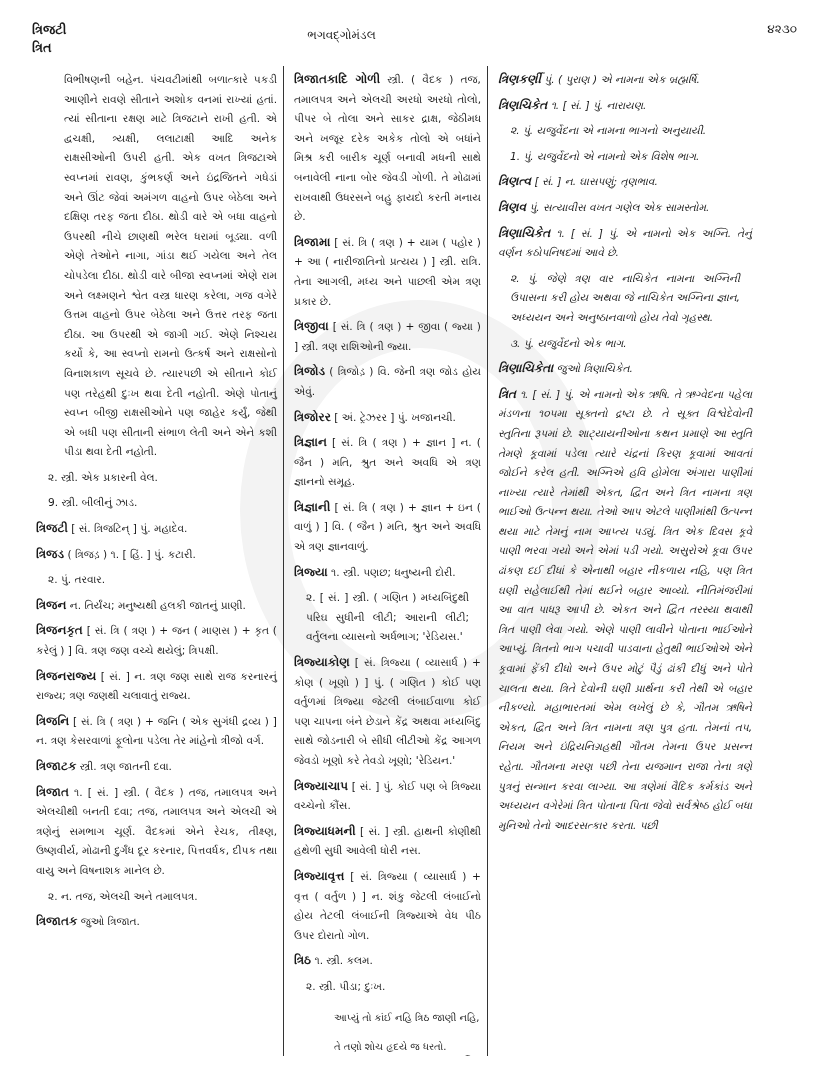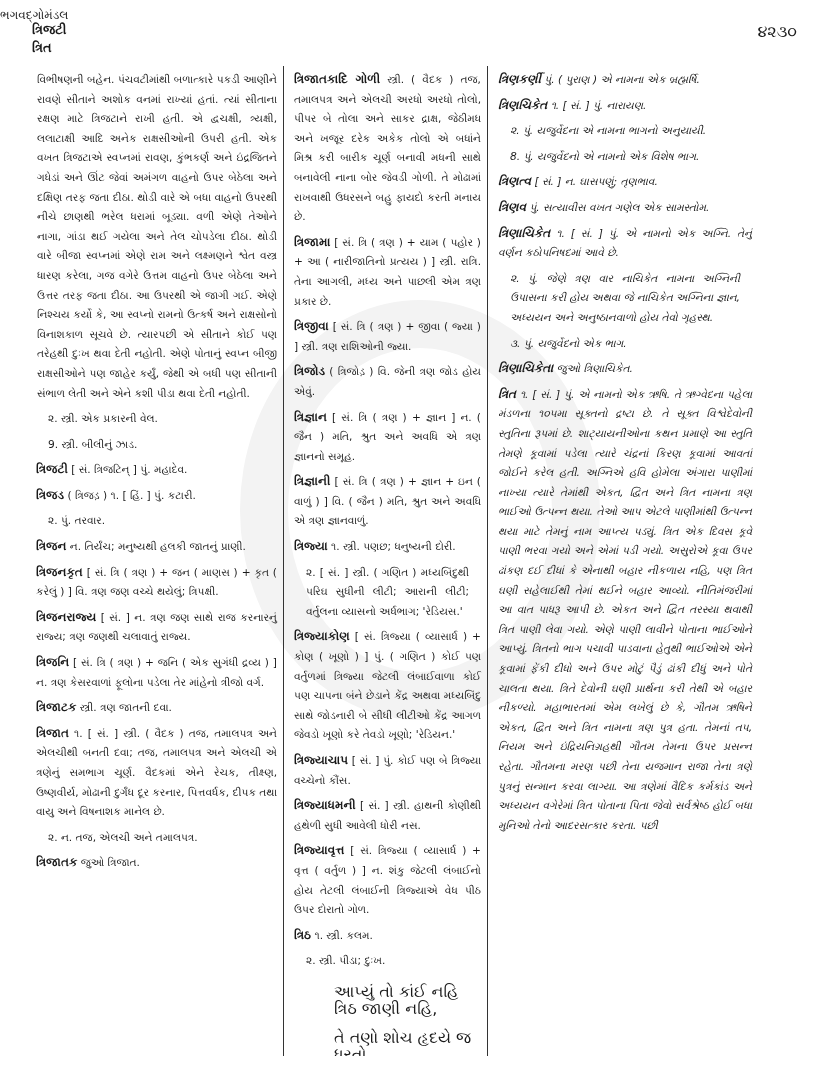--- a/index.html
+++ b/index.html
@@ -3,32 +3,32 @@
 <meta charset="utf-8">
 <style>
   html, body { margin:0; padding:0; background:#ffffff; }
   body { width:825px; height:1080px; position:relative; overflow:hidden;
          font-family:"DejaVu Sans", sans-serif; color:#1a1a1a; }
   .watermark { position:absolute; left:240px; top:300px; width:360px; height:420px;
                border:48px solid #f3f3f3; border-radius:50%; box-sizing:border-box; z-index:0; }
   .header { position:absolute; left:0; top:0; width:825px; height:60px; z-index:1; }
   .guide-top { position:absolute; left:32px; top:22px; font-size:13px; font-weight:bold; }
   .guide-bottom { position:absolute; left:32px; top:40px; font-size:13px; font-weight:bold; }
-  .running-title { position:absolute; left:0; width:683px; text-align:left; top:8px; font-size:12px; }
-  .page-number { position:absolute; right:28px; top:22px; font-size:16px;margin-left:47px; }
+  .running-title { position:absolute; left:0; width:683px; text-align:center; top:28px; font-size:12px; }
+  .page-number { position:absolute; right:28px; top:22px; font-size:12px;margin-left:47px; }
   .columns { position:absolute; left:30px; top:66px; width:778px; height:990px; display:flex; z-index:1; }
   .col { box-sizing:border-box; padding:4px 6px 0 6px; overflow:hidden; }
   .col1 { width:253px; }
   .col2 { width:205px; border-left:1px solid #333; border-right:1px solid #333; padding-left:10px; }
   .col3 { width:270px; padding-left:10px;font-style:italic; }
   .entry { font-size:10.6px; line-height:19.6px; margin:0 0 6px 0; text-align:justify; }
   .entry .hw { font-weight:bold; font-size:12px; }
   .sense { font-size:10.6px; line-height:19.6px; margin:0 12px 6px 12px; text-align:justify; }
-  .cont { font-size:10.6px; line-height:19.6px; margin:0 0 6px 1px; text-align:justify; }
-  .quote { font-size:16px; line-height:17px; margin:12px 0 0 40px; }
+  .cont { font-size:10.6px; line-height:19.6px; margin:0 0 6px 28px; text-align:justify; }
+  .quote { font-size:10px; line-height:17px; margin:12px 0 0 40px; }
   .quote-author { font-size:10px; text-align:right; margin:0 0 8px 0; }
 </style>
 </head>
 <body>
 
 <div class="watermark"></div>
 
 <div class="header">
   <div class="guide-top">ત્રિજટી</div>
   <div class="guide-bottom">ત્રિત</div>
@@ -51,40 +51,41 @@
       <p class="entry"><span class="hw">ત્રિજાટક</span><span> સ્ત્રી. ત્રણ જાતની દવા.</span></p>
       <p class="entry"><span class="hw">ત્રિજાત</span><span> ૧. [ સં. ] સ્ત્રી. ( વૈદક ) તજ, તમાલપત્ર અને એલચીથી બનતી દવા; તજ, તમાલપત્ર અને એલચી એ ત્રણેનું સમભાગ ચૂર્ણ. વૈદકમાં એને રેચક, તીક્ષ્ણ, ઉષ્ણવીર્ય, મોઢાની દુર્ગંધ દૂર કરનાર, પિત્તવર્ધક, દીપક તથા વાયુ અને વિષનાશક માનેલ છે.</span></p>
       <p class="sense">૨. ન. તજ, એલચી અને તમાલપત્ર.</p>
       <p class="entry"><span class="hw">ત્રિજાતક</span><span> જુઓ ત્રિજાત.</span></p>
     </div>
   <div class="col col2">
       <p class="entry"><span class="hw">ત્રિજાતકાદિ ગોળી</span><span> સ્ત્રી. ( વૈદક ) તજ, તમાલપત્ર અને એલચી અરધો અરધો તોલો, પીપર બે તોલા અને સાકર દ્રાક્ષ, જેઠીમધ અને ખજૂર દરેક અકેક તોલો એ બધાંને મિશ્ર કરી બારીક ચૂર્ણ બનાવી મધની સાથે બનાવેલી નાના બોર જેવડી ગોળી. તે મોઢામાં રાખવાથી ઉધરસને બહુ ફાયદો કરતી મનાય છે.</span></p>
       <p class="entry"><span class="hw">ત્રિજામા</span><span> [ સં. ત્રિ ( ત્રણ ) + યામ ( પહોર ) + આ ( નારીજાતિનો પ્રત્યય ) ] સ્ત્રી. રાત્રિ. તેના આગલી, મધ્ય અને પાછલી એમ ત્રણ પ્રકાર છે.</span></p>
       <p class="entry"><span class="hw">ત્રિજીવા</span><span> [ સં. ત્રિ ( ત્રણ ) + જીવા ( જ્યા ) ] સ્ત્રી. ત્રણ રાશિઓની જ્યા.</span></p>
       <p class="entry"><span class="hw">ત્રિજોડ</span><span> ( ત્રિજોડ઼ ) વિ. જેની ત્રણ જોડ હોય એવું.</span></p>
+      <p class="entry"><span class="hw">ત્રિજોરર</span><span> [ અં. ટ્રેઝરર ] પું. ખજાનચી.</span></p>
       <p class="entry"><span class="hw">ત્રિજ્ઞાન</span><span> [ સં. ત્રિ ( ત્રણ ) + જ્ઞાન ] ન. ( જૈન ) મતિ, શ્રુત અને અવધિ એ ત્રણ જ્ઞાનનો સમૂહ.</span></p>
       <p class="entry"><span class="hw">ત્રિજ્ઞાની</span><span> [ સં. ત્રિ ( ત્રણ ) + જ્ઞાન + ઇન ( વાળું ) ] વિ. ( જૈન ) મતિ, શ્રુત અને અવધિ એ ત્રણ જ્ઞાનવાળું.</span></p>
       <p class="entry"><span class="hw">ત્રિજ્યા</span><span> ૧. સ્ત્રી. પણછ; ધનુષ્યની દોરી.</span></p>
       <p class="sense">૨. [ સં. ] સ્ત્રી. ( ગણિત ) મધ્યબિંદુથી પરિઘ સુધીની લીટી; આરાની લીટી; વર્તુલના વ્યાસનો અર્ધભાગ; 'રેડિયસ.'</p>
       <p class="entry"><span class="hw">ત્રિજ્યાકોણ</span><span> [ સં. ત્રિજ્યા ( વ્યાસાર્ધ ) + કોણ ( ખૂણો ) ] પું. ( ગણિત ) કોઈ પણ વર્તુળમાં ત્રિજ્યા જેટલી લંબાઈવાળા કોઈ પણ ચાપના બંને છેડાને કેંદ્ર અથવા મધ્યબિંદુ સાથે જોડનારી બે સીધી લીટીઓ કેંદ્ર આગળ જેવડો ખૂણો કરે તેવડો ખૂણો; 'રેડિયન.'</span></p>
       <p class="entry"><span class="hw">ત્રિજ્યાચાપ</span><span> [ સં. ] પું. કોઈ પણ બે ત્રિજ્યા વચ્ચેનો કૌંસ.</span></p>
       <p class="entry"><span class="hw">ત્રિજ્યાધમની</span><span> [ સં. ] સ્ત્રી. હાથની કોણીથી હથેળી સુધી આવેલી ધોરી નસ.</span></p>
       <p class="entry"><span class="hw">ત્રિજ્યાવૃત્ત</span><span> [ સં. ત્રિજ્યા ( વ્યાસાર્ધ ) + વૃત્ત ( વર્તુળ ) ] ન. શંકુ જેટલી લંબાઈનો હોય તેટલી લંબાઈની ત્રિજ્યાએ વેધ પીઠ ઉપર દોરાતો ગોળ.</span></p>
       <p class="entry"><span class="hw">ત્રિઠ</span><span> ૧. સ્ત્રી. કલમ.</span></p>
       <p class="sense">૨. સ્ત્રી. પીડા; દુઃખ.</p>
       <div class="quote">આપ્યું તો કાંઈ નહિ ત્રિઠ જાણી નહિ,</div>
       <div class="quote">તે તણો શોચ હૃદયે જ ધરતો.</div>
       <div class="quote-author">નરસિંહ</div>
       <p class="entry"><span class="hw">ત્રિણ</span><span> જુઓ તૃણ.</span></p>
     </div>
   <div class="col col3">
       <p class="entry"><span class="hw">ત્રિણકર્ણી</span><span> પું. ( પુરાણ ) એ નામના એક બ્રહ્મર્ષિ.</span></p>
       <p class="entry"><span class="hw">ત્રિણચિકેત</span><span> ૧. [ સં. ] પું. નારાયણ.</span></p>
       <p class="sense">૨. પું. યજુર્વેદના એ નામના ભાગનો અનુયાયી.</p>
-      <p class="sense">8. પું. યજુર્વેદનો એ નામનો એક વિશેષ ભાગ.</p>
+      <p class="sense">1. પું. યજુર્વેદનો એ નામનો એક વિશેષ ભાગ.</p>
       <p class="entry"><span class="hw">ત્રિણત્વ</span><span> [ સં. ] ન. ઘાસપણું; તૃણભાવ.</span></p>
       <p class="entry"><span class="hw">ત્રિણવ</span><span> પું. સત્યાવીસ વખત ગણેલ એક સામસ્તોમ.</span></p>
       <p class="entry"><span class="hw">ત્રિણાચિકેત</span><span> ૧. [ સં. ] પું. એ નામનો એક અગ્નિ. તેનું વર્ણન કઠોપનિષદમાં આવે છે.</span></p>
       <p class="sense">૨. પું. જેણે ત્રણ વાર નાચિકેત નામના અગ્નિની ઉપાસના કરી હોય અથવા જે નાચિકેત અગ્નિના જ્ઞાન, અધ્યયન અને અનુષ્ઠાનવાળો હોય તેવો ગૃહસ્થ.</p>
       <p class="sense">૩. પું. યજુર્વેદનો એક ભાગ.</p>
       <p class="entry"><span class="hw">ત્રિણાચિકેતા</span><span> જુઓ ત્રિણાચિકેત.</span></p>
       <p class="entry"><span class="hw">ત્રિત</span><span> ૧. [ સં. ] પું. એ નામનો એક ઋષિ. તે ઋગ્વેદના પહેલા મંડળના ૧૦૫મા સૂક્તનો દ્રષ્ટા છે. તે સૂક્ત વિશ્વેદેવોની સ્તુતિના રૂપમાં છે. શાટ્યાયનીઓના કથન પ્રમાણે આ સ્તુતિ તેમણે કૂવામાં પડેલા ત્યારે ચંદ્રનાં કિરણ કૂવામાં આવતાં જોઈને કરેલ હતી. અગ્નિએ હવિ હોમેલા અંગારા પાણીમાં નાખ્યા ત્યારે તેમાંથી એકત, દ્વિત અને ત્રિત નામના ત્રણ ભાઈઓ ઉત્પન્ન થયા. તેઓ આપ એટલે પાણીમાંથી ઉત્પન્ન થયા માટે તેમનું નામ આપ્ત્ય પડ્યું. ત્રિત એક દિવસ કૂવે પાણી ભરવા ગયો અને એમાં પડી ગયો. અસુરોએ કૂવા ઉપર ઢાંકણ દઈ દીધાં કે એનાથી બહાર નીકળાય નહિ, પણ ત્રિત ઘણી સહેલાઈથી તેમાં થઈને બહાર આવ્યો. નીતિમંજરીમાં આ વાત પાધરૂ આપી છે. એકત અને દ્વિત તરસ્યા થવાથી ત્રિત પાણી લેવા ગયો. એણે પાણી લાવીને પોતાના ભાઈઓને આપ્યું. ત્રિતનો ભાગ પચાવી પાડવાના હેતુથી ભાઈઓએ એને કૂવામાં ફેંકી દીધો અને ઉપર મોટું પૈડું ઢાંકી દીધું અને પોતે ચાલતા થયા. ત્રિતે દેવોની ઘણી પ્રાર્થના કરી તેથી એ બહાર નીકળ્યો. મહાભારતમાં એમ લખેલું છે કે, ગૌતમ ઋષિને એકત, દ્વિત અને ત્રિત નામના ત્રણ પુત્ર હતા. તેમનાં તપ, નિયમ અને ઇંદ્રિયનિગ્રહથી ગૌતમ તેમના ઉપર પ્રસન્ન રહેતા. ગૌતમના મરણ પછી તેના યજમાન રાજા તેના ત્રણે પુત્રનું સન્માન કરવા લાગ્યા. આ ત્રણેમાં વૈદિક કર્મકાંડ અને અધ્યયન વગેરેમાં ત્રિત પોતાના પિતા જેવો સર્વશ્રેષ્ઠ હોઈ બધા મુનિઓ તેનો આદરસત્કાર કરતા. પછી</span></p>
     </div>
 </div>
 

